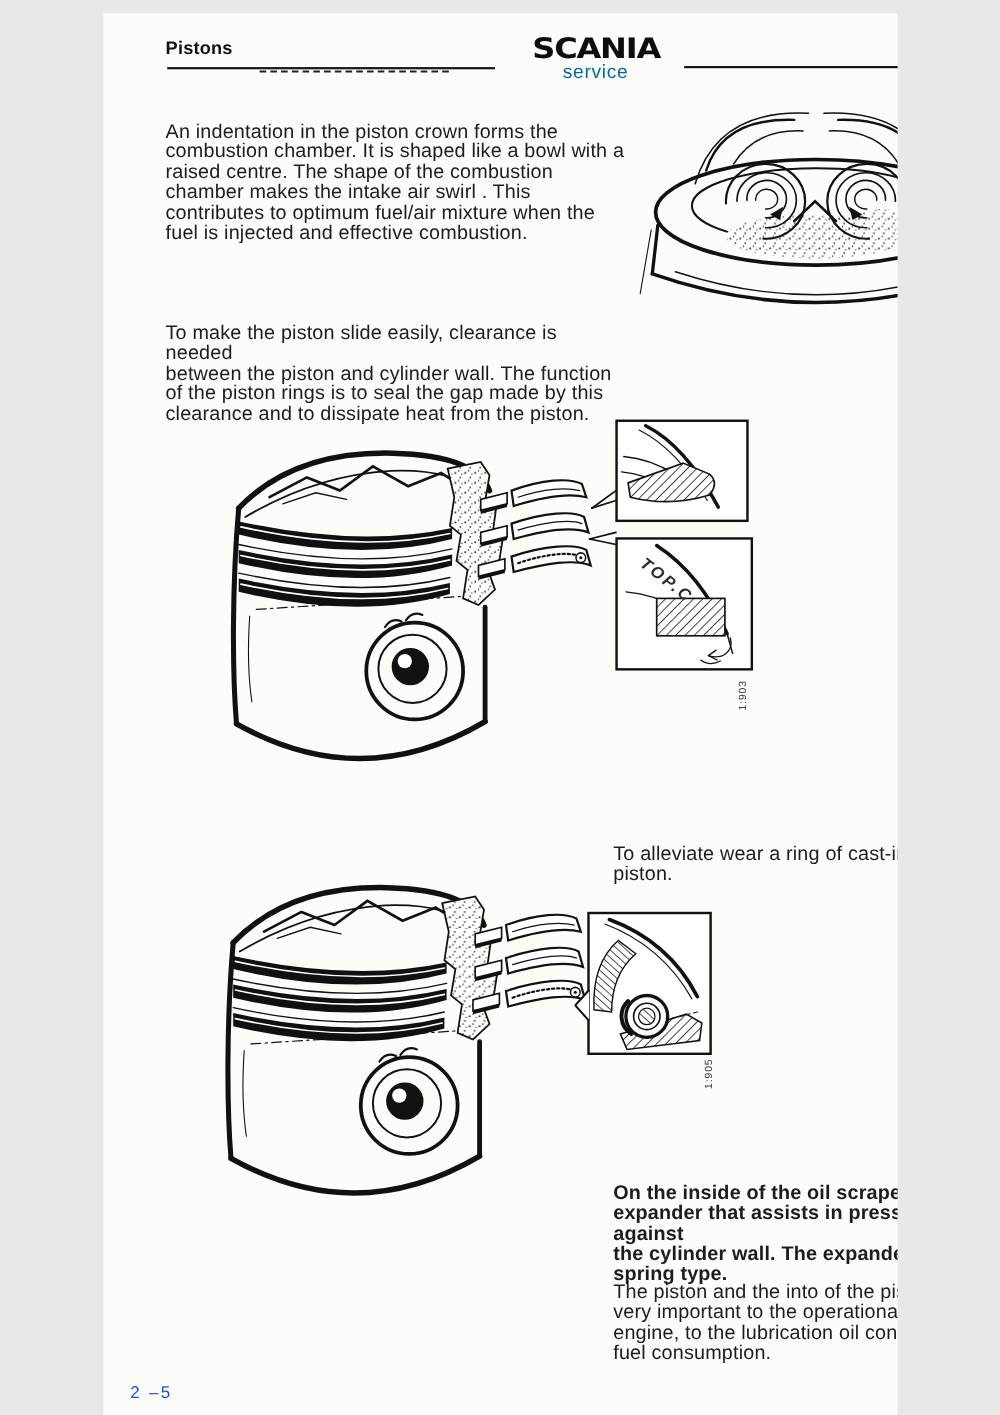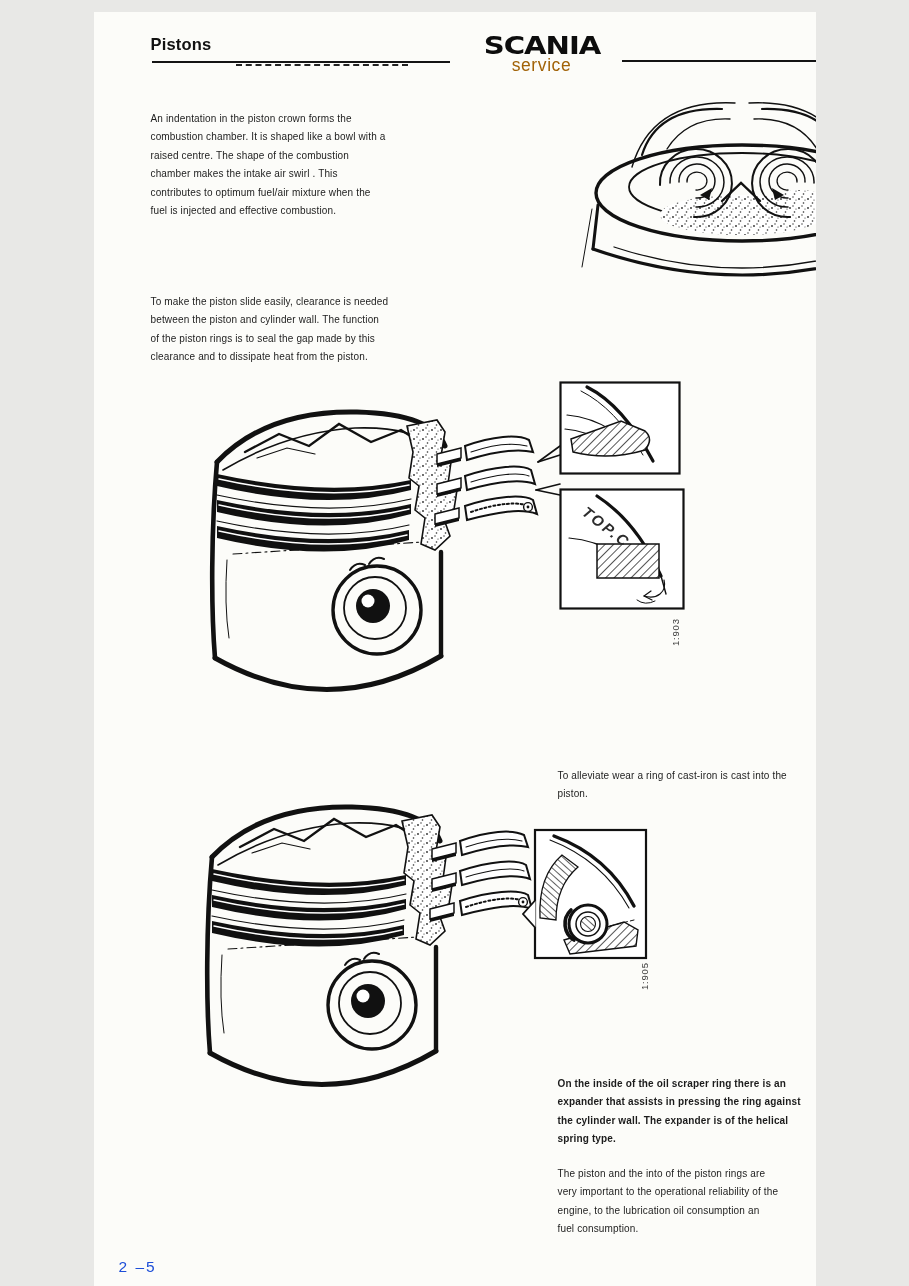--- a/index.html
+++ b/index.html
@@ -2,40 +2,40 @@
 <html><head>
 <meta charset="utf-8">
 <style>
   html,body{margin:0;padding:0;background:#e8e8e6;}
   .page{
     position:relative;width:722px;height:1286px;margin:12px auto;
     background:#fcfcf9;overflow:hidden;
     font-family:"Liberation Sans","DejaVu Sans",sans-serif;color:#1b1b1b;
   }
   .para{
-    position:absolute;font-size:10px;line-height:18.45px;
+    position:absolute;font-size:18px;line-height:18.45px;
     letter-spacing:.15px;white-space:pre-line;color:#1c1c1c;
   }
   .section-title{
     position:absolute;left:57px;top:23px;font-size:16.5px;font-weight:bold;
     letter-spacing:.2px;color:#111;
   }
   .rule{position:absolute;background:#141414;height:2.4px;}
   .rule-dashed{
     position:absolute;height:0;border-top:2px dashed #222;
   }
   .brand{
     position:absolute;left:383px;top:18px;width:130px;text-align:center;
     font-family:"DejaVu Sans","Liberation Sans",sans-serif;
     font-size:27px;font-weight:bold;letter-spacing:-1px;color:#0d0d0d;
     transform:scale(1.08,.95);transform-origin:center top;
   }
   .brand-sub{
     position:absolute;left:383px;top:43px;width:130px;text-align:center;
-    font-size:17.5px;letter-spacing:.6px;color:#a16207;
+    font-size:17.5px;letter-spacing:.6px;color:#0369a1;
   }
   .vlabel{
     position:absolute;writing-mode:vertical-rl;transform:rotate(180deg);
     font-size:11px;color:#2a2a2a;letter-spacing:1.2px;
   }
   .vlabel.small{font-size:9.5px;color:#3a3a3a;letter-spacing:.8px;}
   .page-number{
     position:absolute;left:25px;top:1246px;font-size:15.5px;color:#1d4ed8;
     letter-spacing:2px;
   }

